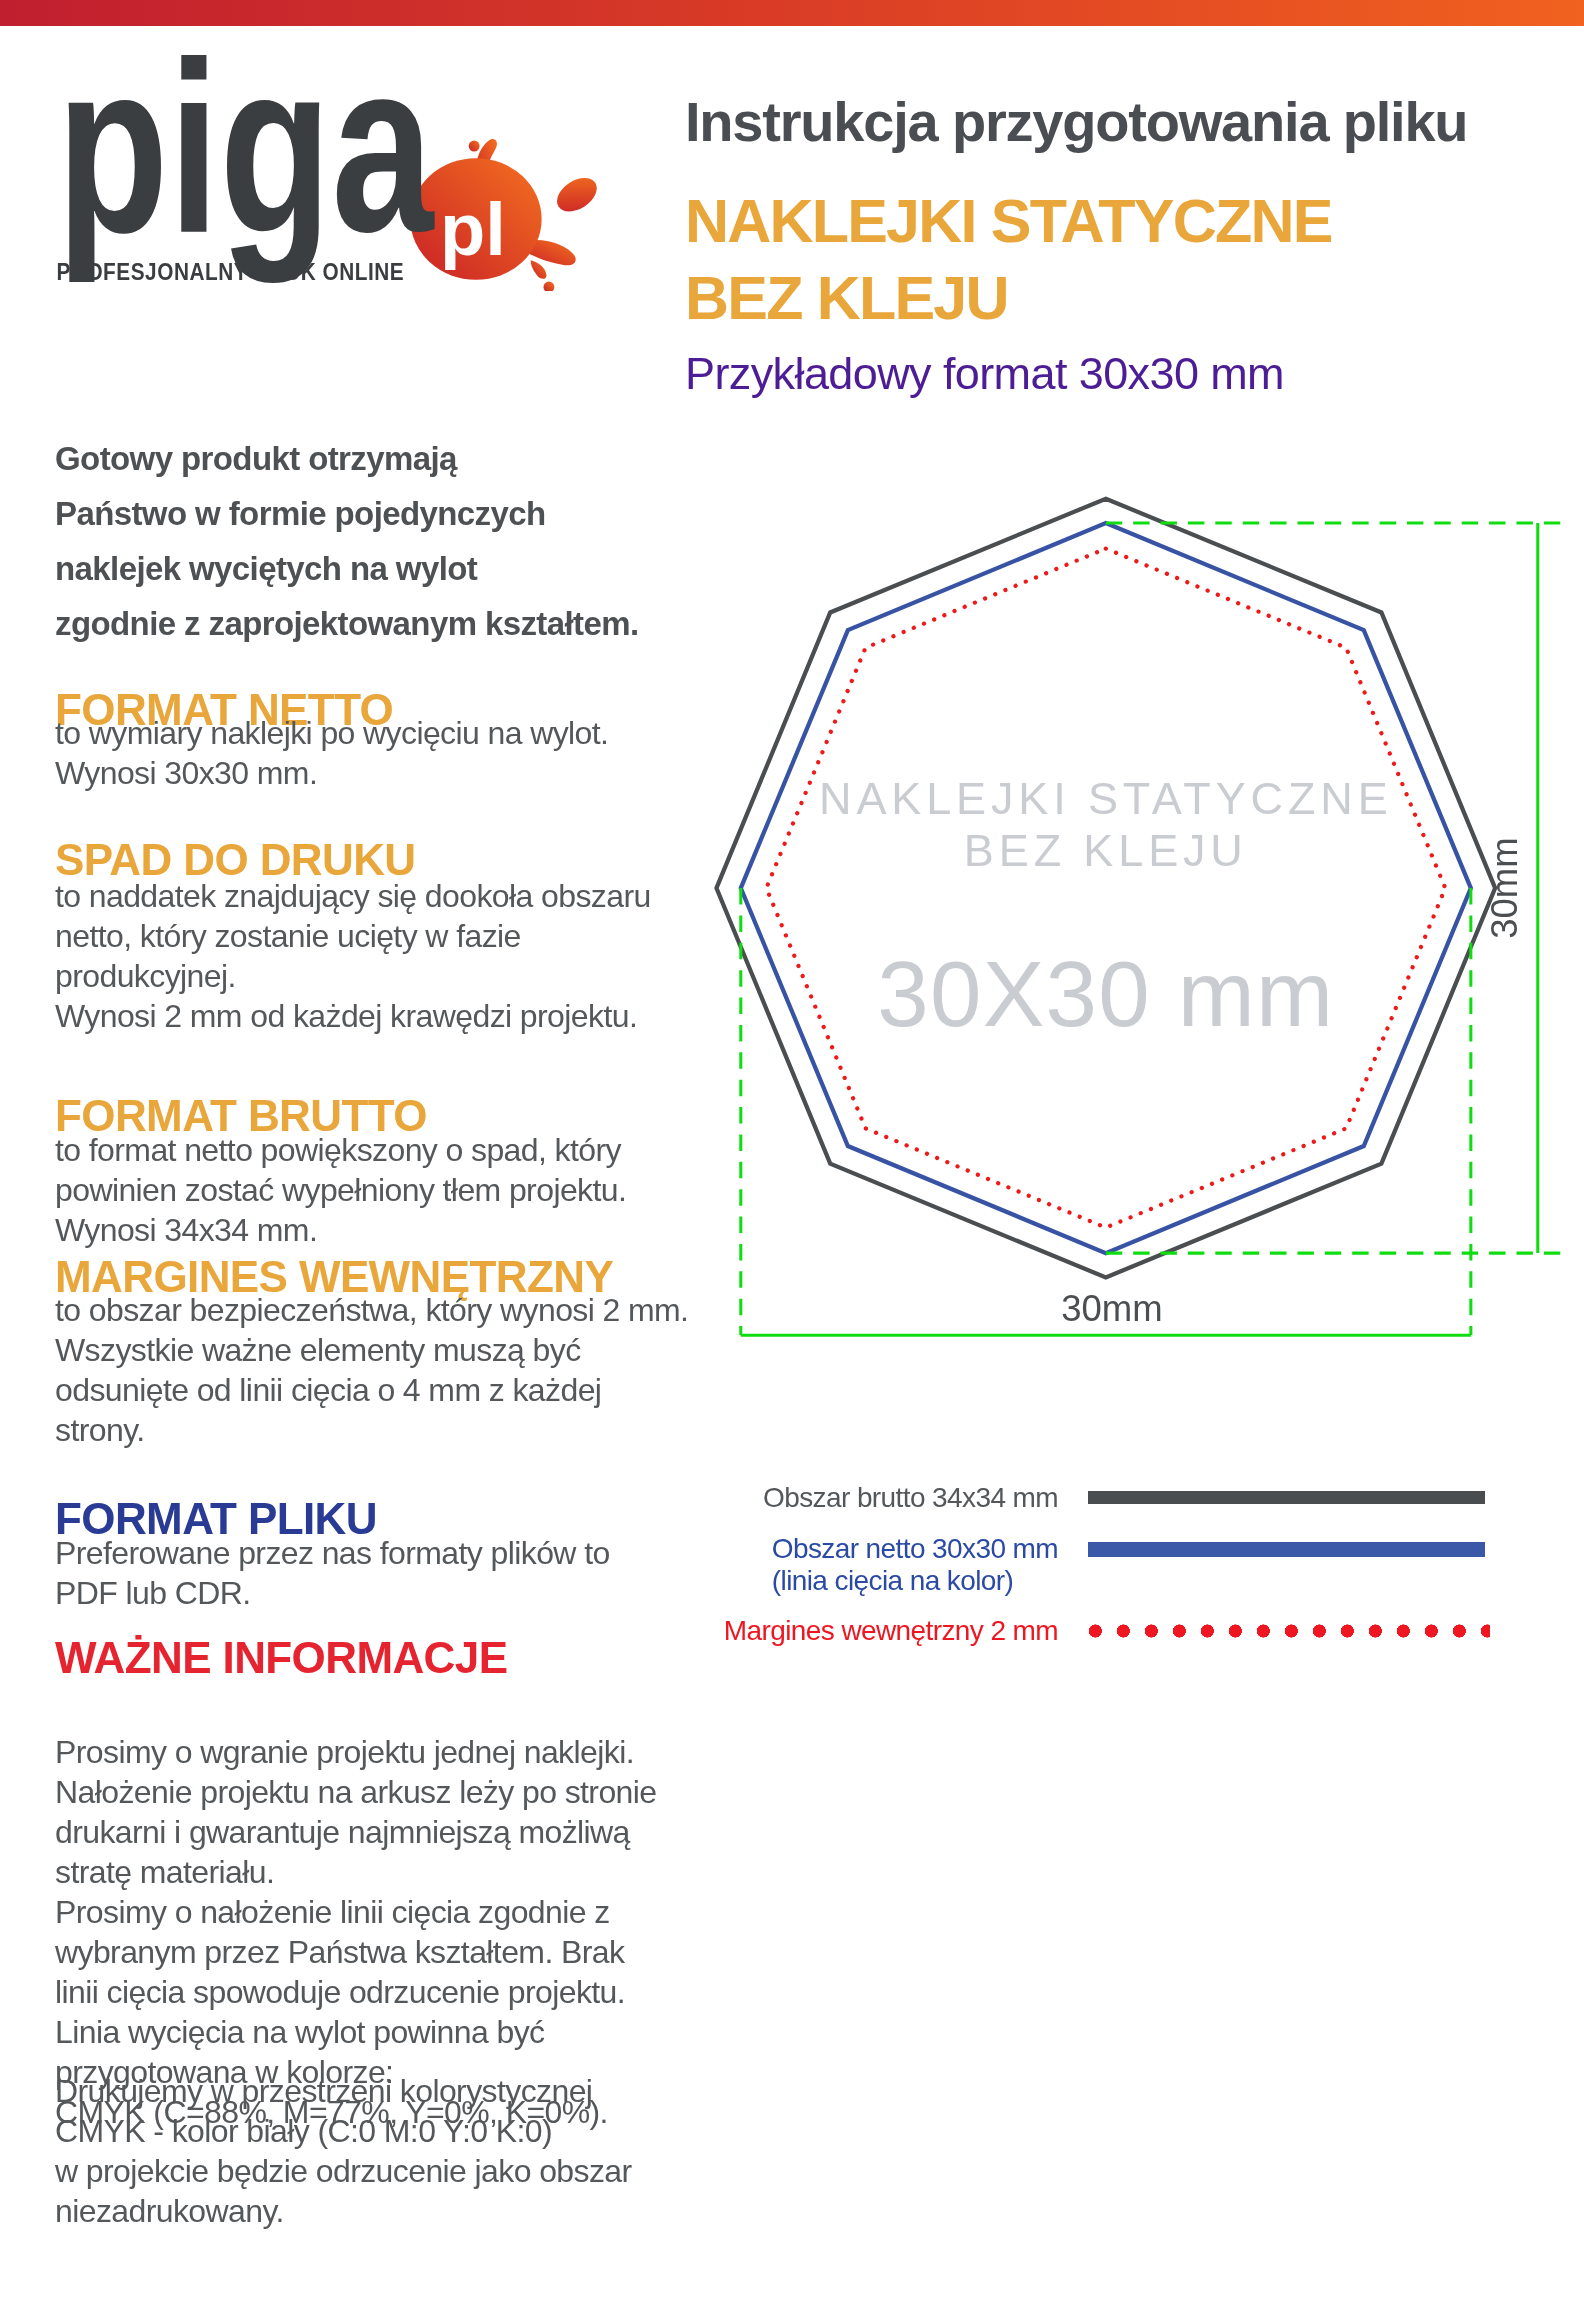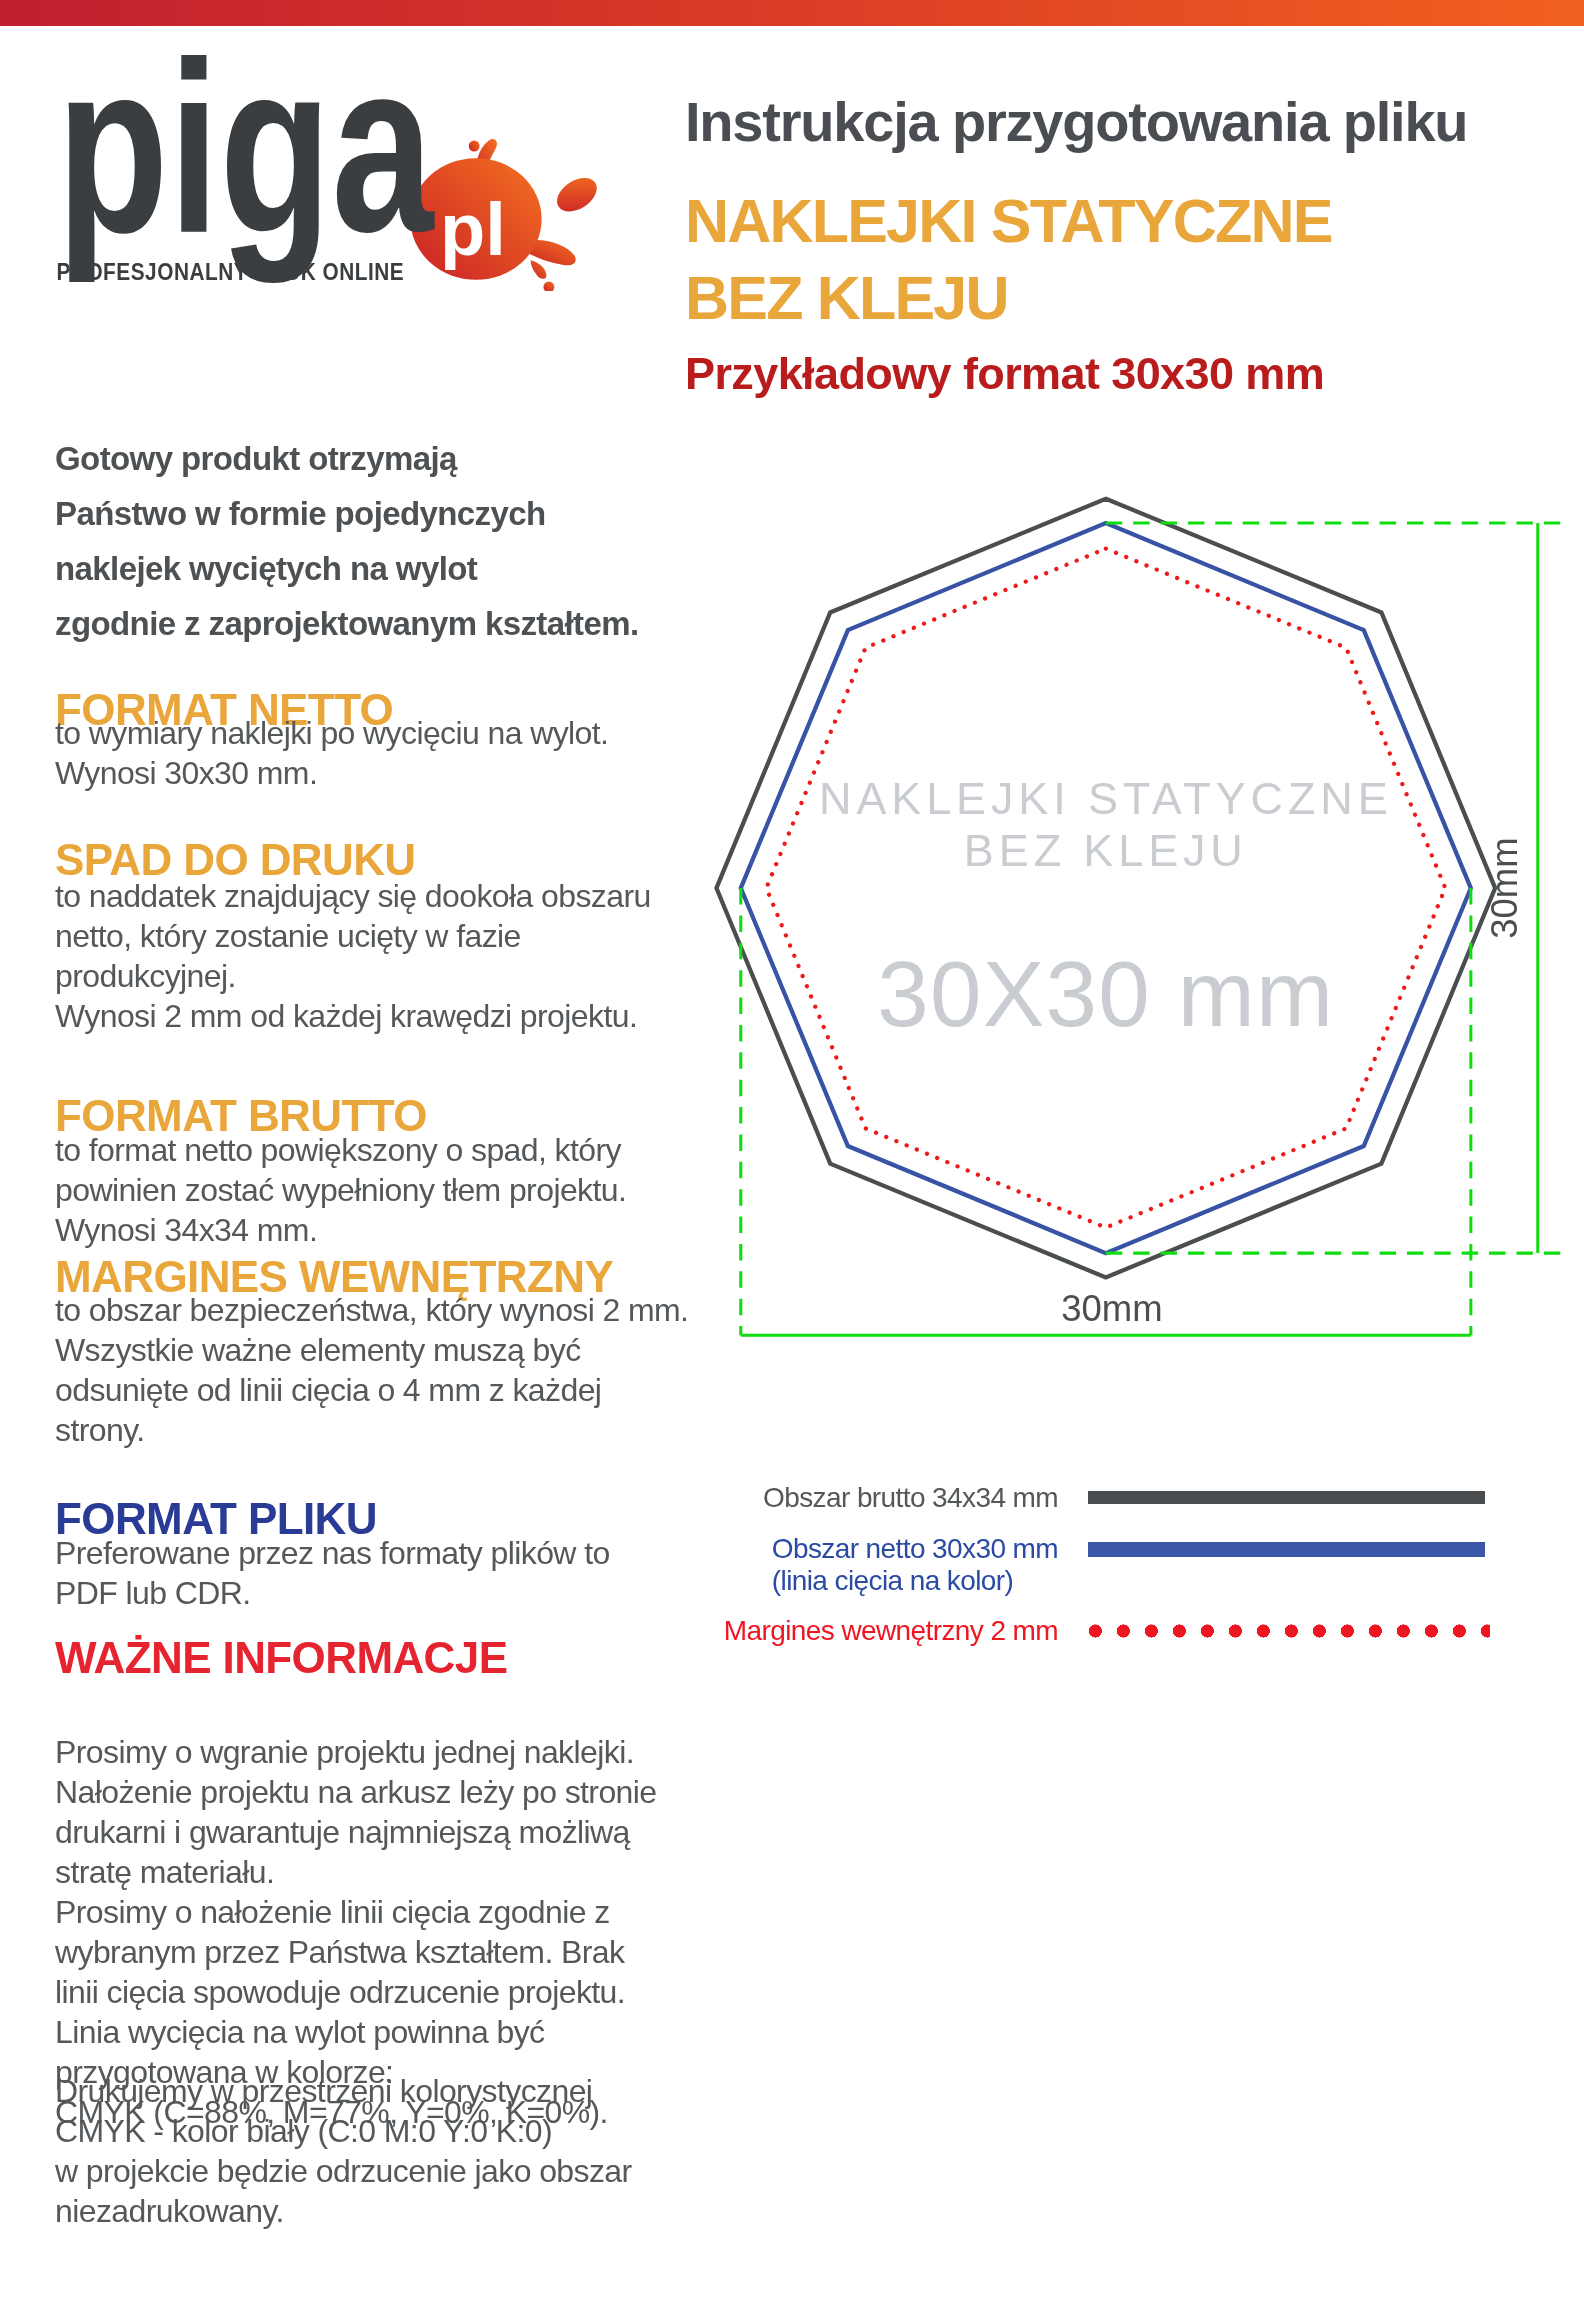--- a/index.html
+++ b/index.html
@@ -10,21 +10,21 @@
   .abs{position:absolute;}
   .pre{white-space:pre-line;}
 
   
   .topbar{left:0;top:0;width:1584px;height:25.6px;
     background:linear-gradient(90deg,#c01f2f 0%,#d93b26 48%,#f1611f 100%);}
 
   
   .hdr-title{left:685px;top:89px;font-size:56px;font-weight:bold;color:#4a4e52;letter-spacing:-1.2px;}
   .hdr-product{left:685px;top:183px;font-size:61px;font-weight:bold;color:#e9a63b;letter-spacing:-1.8px;line-height:77px;}
-  .hdr-sub{left:685px;top:348px;font-size:45px;font-weight:bold;color:#b91c1c;letter-spacing:-0.6px;}
+  .hdr-sub{left:685px;top:348px;font-size:45px;font-weight:normal;color:#4c1d95;letter-spacing:-0.6px;}
 
   
   .intro{left:55px;top:431px;width:681px;font-size:33px;font-weight:bold;color:#4d5154;line-height:55px;letter-spacing:-0.6px;}
   .sec-h{left:55px;font-size:44px;font-weight:bold;letter-spacing:-0.6px;color:#e9a63b;}
   .sec-h.blue{color:#2a3b96;}
   .sec-h.red{color:#e62430;}
   .sec-b{left:55px;width:694px;font-size:32px;color:#54585b;line-height:40px;letter-spacing:-0.6px;}
 
   .h-netto{top:643px;margin-top:42px;} .b-netto{top:713px;}
   .h-spad{top:835px;}  .b-spad{top:876px;}

